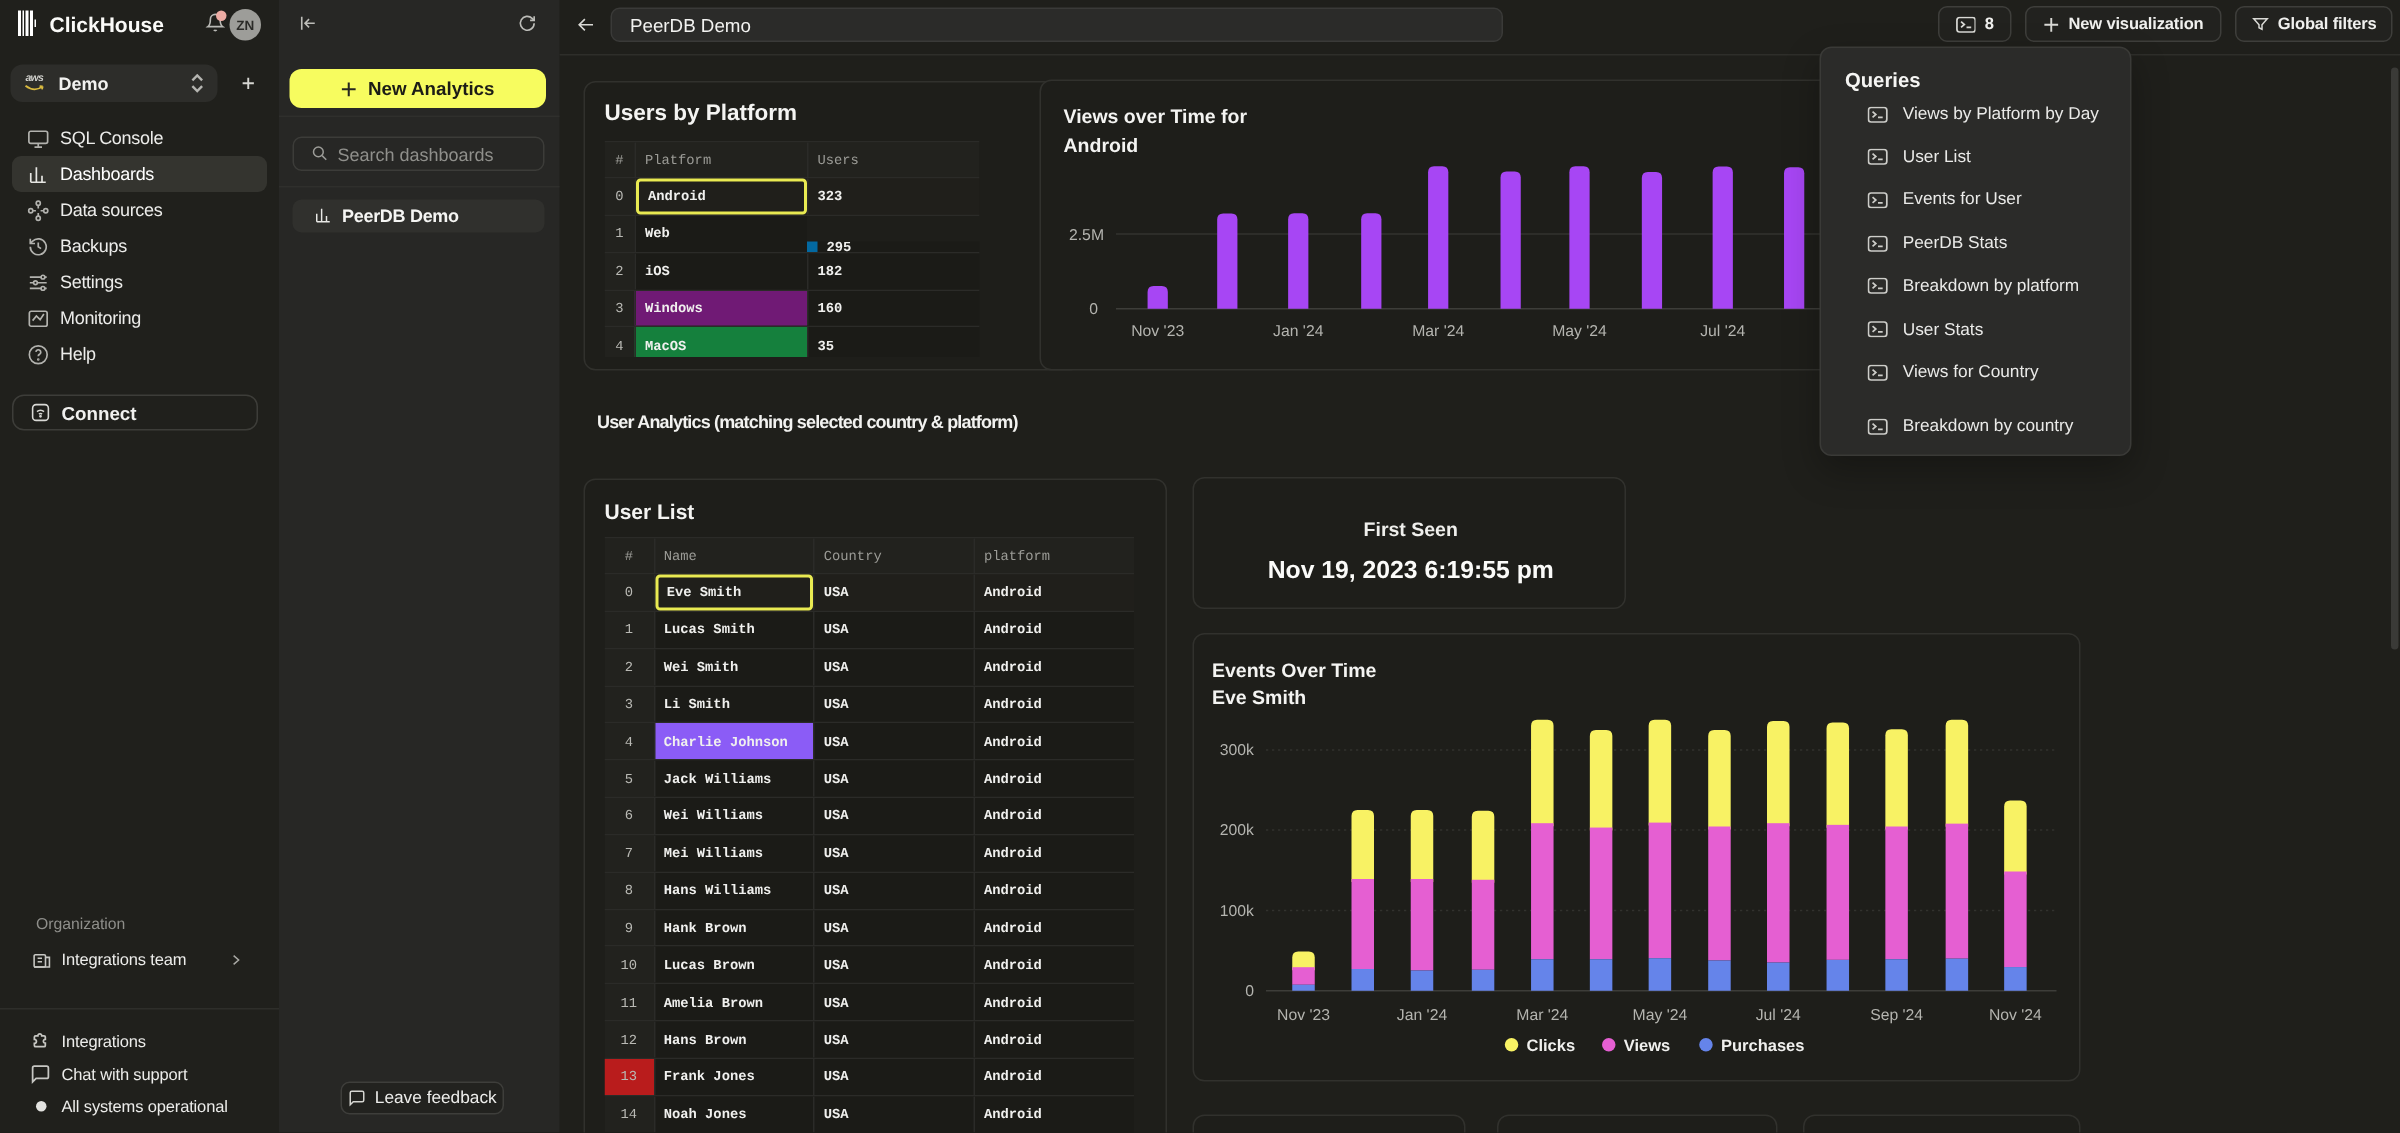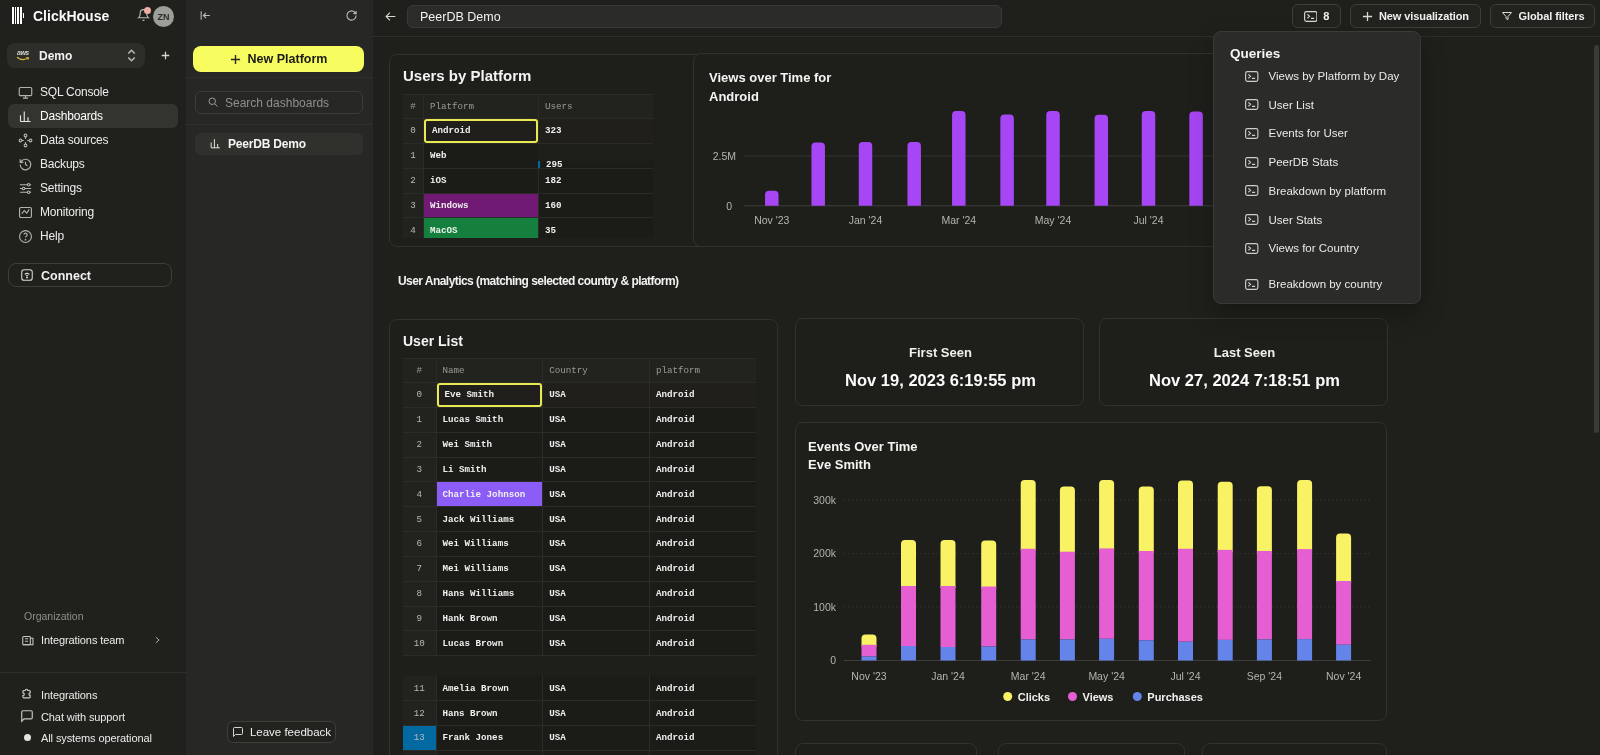--- a/index.html
+++ b/index.html
@@ -66,21 +66,21 @@
             <div style="display:flex;height:24.85px;border-bottom:1px solid #2b2b28;">
               <div style="width:20px;background:#22221e;display:flex;align-items:center;justify-content:center;padding:0;color:#b9b9b4;font-weight:normal;">0</div>
               <div style="position:relative;width:115px;background:#201f1b;border-left:1px solid #2b2b28;">
                 <div style="position:absolute;left:0;top:0;right:0;bottom:0;border:2px solid #e9ea52;border-radius:3px;display:flex;align-items:center;padding:0 0 0 6px;color:#f0f0ee;font-weight:bold;">Android</div>
               </div>
               <div style="width:115px;background:#201f1b;border-left:1px solid #2b2b28;display:flex;align-items:center;justify-content:flex-start;padding:0 0 0 6px;color:#f0f0ee;font-weight:bold;">323</div>
             </div>
             <div style="display:flex;height:24.85px;border-bottom:1px solid #2b2b28;">
               <div style="width:20px;background:#22221e;display:flex;align-items:center;justify-content:center;padding:0;color:#b9b9b4;font-weight:normal;">1</div>
               <div style="width:115px;background:#1b1b17;border-left:1px solid #2b2b28;display:flex;align-items:center;justify-content:flex-start;padding:0 0 0 6px;color:#f0f0ee;font-weight:bold;">Web</div>
-              <div style="width:115px;background:#1b1b17;border-left:2px solid #0369a1;display:flex;align-items:center;justify-content:flex-start;padding:0 0 0 6px;color:#f0f0ee;font-weight:bold;margin-top:17px;">295</div>
+              <div style="width:115px;background:#1b1b17;border-left:7px solid #0369a1;display:flex;align-items:center;justify-content:flex-start;padding:0 0 0 6px;color:#f0f0ee;font-weight:bold;margin-top:17px;">295</div>
             </div>
             <div style="display:flex;height:24.85px;border-bottom:1px solid #2b2b28;">
               <div style="width:20px;background:#22221e;display:flex;align-items:center;justify-content:center;padding:0;color:#b9b9b4;font-weight:normal;">2</div>
               <div style="width:115px;background:#1b1b17;border-left:1px solid #2b2b28;display:flex;align-items:center;justify-content:flex-start;padding:0 0 0 6px;color:#f0f0ee;font-weight:bold;">iOS</div>
               <div style="width:115px;background:#1b1b17;border-left:1px solid #2b2b28;display:flex;align-items:center;justify-content:flex-start;padding:0 0 0 6px;color:#f0f0ee;font-weight:bold;">182</div>
             </div>
             <div style="display:flex;height:24.85px;border-bottom:1px solid #2b2b28;">
               <div style="width:20px;background:#22221e;display:flex;align-items:center;justify-content:center;padding:0;color:#b9b9b4;font-weight:normal;">3</div>
               <div style="width:115px;background:#701a75;border-left:1px solid #2b2b28;display:flex;align-items:center;justify-content:flex-start;padding:0 0 0 6px;color:#f0f0ee;font-weight:bold;">Windows</div>
               <div style="width:115px;background:#1b1b17;border-left:1px solid #2b2b28;display:flex;align-items:center;justify-content:flex-start;padding:0 0 0 6px;color:#f0f0ee;font-weight:bold;">160</div>
@@ -197,55 +197,51 @@
               <div style="width:106.7px;background:#1b1b17;border-left:1px solid #2b2b28;display:flex;align-items:center;justify-content:flex-start;padding:0 0 0 6px;color:#f0f0ee;font-weight:bold;">Hank Brown</div>
               <div style="width:106.8px;background:#1b1b17;border-left:1px solid #2b2b28;display:flex;align-items:center;justify-content:flex-start;padding:0 0 0 6px;color:#f0f0ee;font-weight:bold;">USA</div>
               <div style="width:106.7px;background:#1b1b17;border-left:1px solid #2b2b28;display:flex;align-items:center;justify-content:flex-start;padding:0 0 0 6px;color:#f0f0ee;font-weight:bold;">Android</div>
             </div>
             <div style="display:flex;height:24.85px;border-bottom:1px solid #2b2b28;">
               <div style="width:32.5px;background:#22221e;display:flex;align-items:center;justify-content:center;padding:0;color:#b9b9b4;font-weight:normal;">10</div>
               <div style="width:106.7px;background:#1b1b17;border-left:1px solid #2b2b28;display:flex;align-items:center;justify-content:flex-start;padding:0 0 0 6px;color:#f0f0ee;font-weight:bold;">Lucas Brown</div>
               <div style="width:106.8px;background:#1b1b17;border-left:1px solid #2b2b28;display:flex;align-items:center;justify-content:flex-start;padding:0 0 0 6px;color:#f0f0ee;font-weight:bold;">USA</div>
               <div style="width:106.7px;background:#1b1b17;border-left:1px solid #2b2b28;display:flex;align-items:center;justify-content:flex-start;padding:0 0 0 6px;color:#f0f0ee;font-weight:bold;">Android</div>
             </div>
-            <div style="display:flex;height:24.85px;border-bottom:1px solid #2b2b28;margin-top:20px;">
+            <div style="display:flex;height:24.85px;border-bottom:1px solid #2b2b28;">
               <div style="width:32.5px;background:#22221e;display:flex;align-items:center;justify-content:center;padding:0;color:#b9b9b4;font-weight:normal;">11</div>
               <div style="width:106.7px;background:#1b1b17;border-left:1px solid #2b2b28;display:flex;align-items:center;justify-content:flex-start;padding:0 0 0 6px;color:#f0f0ee;font-weight:bold;">Amelia Brown</div>
               <div style="width:106.8px;background:#1b1b17;border-left:1px solid #2b2b28;display:flex;align-items:center;justify-content:flex-start;padding:0 0 0 6px;color:#f0f0ee;font-weight:bold;">USA</div>
               <div style="width:106.7px;background:#1b1b17;border-left:1px solid #2b2b28;display:flex;align-items:center;justify-content:flex-start;padding:0 0 0 6px;color:#f0f0ee;font-weight:bold;">Android</div>
             </div>
             <div style="display:flex;height:24.85px;border-bottom:1px solid #2b2b28;">
               <div style="width:32.5px;background:#22221e;display:flex;align-items:center;justify-content:center;padding:0;color:#b9b9b4;font-weight:normal;">12</div>
               <div style="width:106.7px;background:#1b1b17;border-left:1px solid #2b2b28;display:flex;align-items:center;justify-content:flex-start;padding:0 0 0 6px;color:#f0f0ee;font-weight:bold;">Hans Brown</div>
               <div style="width:106.8px;background:#1b1b17;border-left:1px solid #2b2b28;display:flex;align-items:center;justify-content:flex-start;padding:0 0 0 6px;color:#f0f0ee;font-weight:bold;">USA</div>
               <div style="width:106.7px;background:#1b1b17;border-left:1px solid #2b2b28;display:flex;align-items:center;justify-content:flex-start;padding:0 0 0 6px;color:#f0f0ee;font-weight:bold;">Android</div>
             </div>
             <div style="display:flex;height:24.85px;border-bottom:1px solid #2b2b28;">
-              <div style="width:32.5px;background:#0369a1;display:flex;align-items:center;justify-content:center;padding:0;color:#b9b9b4;font-weight:normal;">13</div>
+              <div style="width:32.5px;background:#b91c1c;display:flex;align-items:center;justify-content:center;padding:0;color:#b9b9b4;font-weight:normal;">13</div>
               <div style="width:106.7px;background:#1b1b17;border-left:1px solid #2b2b28;display:flex;align-items:center;justify-content:flex-start;padding:0 0 0 6px;color:#f0f0ee;font-weight:bold;">Frank Jones</div>
               <div style="width:106.8px;background:#1b1b17;border-left:1px solid #2b2b28;display:flex;align-items:center;justify-content:flex-start;padding:0 0 0 6px;color:#f0f0ee;font-weight:bold;">USA</div>
               <div style="width:106.7px;background:#1b1b17;border-left:1px solid #2b2b28;display:flex;align-items:center;justify-content:flex-start;padding:0 0 0 6px;color:#f0f0ee;font-weight:bold;">Android</div>
             </div>
             <div style="display:flex;height:24.85px;border-bottom:1px solid #2b2b28;">
               <div style="width:32.5px;background:#22221e;display:flex;align-items:center;justify-content:center;padding:0;color:#b9b9b4;font-weight:normal;">14</div>
               <div style="width:106.7px;background:#1b1b17;border-left:1px solid #2b2b28;display:flex;align-items:center;justify-content:flex-start;padding:0 0 0 6px;color:#f0f0ee;font-weight:bold;">Noah Jones</div>
               <div style="width:106.8px;background:#1b1b17;border-left:1px solid #2b2b28;display:flex;align-items:center;justify-content:flex-start;padding:0 0 0 6px;color:#f0f0ee;font-weight:bold;">USA</div>
               <div style="width:106.7px;background:#1b1b17;border-left:1px solid #2b2b28;display:flex;align-items:center;justify-content:flex-start;padding:0 0 0 6px;color:#f0f0ee;font-weight:bold;">Android</div>
             </div>
           </div>
         </div>
     </div>
 
     <div class="card" style="left:422px;top:318px;width:289px;height:88px;">
       <div class="abs" style="left:0;top:26px;width:289px;text-align:center;font-size:13px;font-weight:bold;color:#efefec;">First Seen</div>
       <div class="abs" style="left:0;top:52px;width:289px;text-align:center;font-size:16.5px;font-weight:bold;color:#fbfbf9;">Nov 19, 2023 6:19:55 pm</div>
-    </div>
-    <div class="card" style="left:726px;top:318px;width:289px;height:88px;">
-      <div class="abs" style="left:0;top:26px;width:289px;text-align:center;font-size:13px;font-weight:bold;color:#efefec;">Last Seen</div>
-      <div class="abs" style="left:0;top:52px;width:289px;text-align:center;font-size:16.5px;font-weight:bold;color:#fbfbf9;">Nov 27, 2024 7:18:51 pm</div>
     </div>
 
     <div class="card" style="left:422px;top:422px;width:592px;height:299px;">
       <div class="ctitle" style="position:absolute;left:12px;top:15px;font-size:13px;line-height:18px;">Events Over Time<br>Eve Smith</div>
       <div id="chart2" class="abs" style="left:0;top:0;width:592px;height:299px;"><svg width="592" height="299">
             <line x1="48" y1="77" x2="575" y2="77" stroke="#32322e" stroke-width="1" stroke-dasharray="1.5,2.5"></line>
             <text x="40" y="80.5" fill="#b4b4af" font-size="10.5" text-anchor="end" font-family="Liberation Sans, sans-serif">300k</text>
             <line x1="48" y1="130.4" x2="575" y2="130.4" stroke="#32322e" stroke-width="1" stroke-dasharray="1.5,2.5"></line>
             <text x="40" y="133.9" fill="#b4b4af" font-size="10.5" text-anchor="end" font-family="Liberation Sans, sans-serif">200k</text>
             <line x1="48" y1="184" x2="575" y2="184" stroke="#32322e" stroke-width="1" stroke-dasharray="1.5,2.5"></line>
@@ -499,21 +495,21 @@
         <path d="M4 4v16M20 12H9M13 7l-5 5 5 5"></path>
       </svg>
     <svg class="abs" style="left:159px;top:9px;" width="13" height="13" viewBox="0 0 24 24" fill="none" stroke="#bdbdb9" stroke-width="2">
         <path d="M20.5 12a8.5 8.5 0 1 1-2.5-6L20.5 8.5"></path>
         <path d="M20.5 3.5v5h-5"></path>
       </svg>
     <div class="abs" style="left:7px;top:46px;width:171px;height:26px;background:#f7fc5f;border-radius:8px;display:flex;align-items:center;justify-content:center;gap:7px;">
       <svg width="11" height="11" viewBox="0 0 12 12" stroke="#26261f" stroke-width="1.5">
           <path d="M6 1v10M1 6h10"></path>
         </svg>
-      <span style="font-size:12.5px;color:#1c1c16;font-weight:bold;">New Platform</span>
+      <span style="font-size:12.5px;color:#1c1c16;font-weight:bold;">New Analytics</span>
     </div>
     <div class="abs" style="left:0;top:77px;width:187px;height:1px;background:#2f2f2c;"></div>
     <div class="abs" style="left:9px;top:91px;width:168px;height:23px;border:1px solid #3c3c39;border-radius:6px;"></div>
     <svg class="abs" style="left:21px;top:96px;" width="12" height="12" viewBox="0 0 24 24" fill="none" stroke="#9c9c98" stroke-width="2">
         <circle cx="10.5" cy="10.5" r="6.5"></circle>
         <path d="M15.5 15.5 21 21"></path>
       </svg>
     <div class="abs" style="left:39px;top:96px;font-size:12px;color:#8f8f8b;">Search dashboards</div>
     <div class="abs" style="left:0;top:124px;width:187px;height:1px;background:#2f2f2c;"></div>
     <div class="abs" style="left:9px;top:133px;width:168px;height:22px;background:#30302d;border-radius:6px;"></div>

